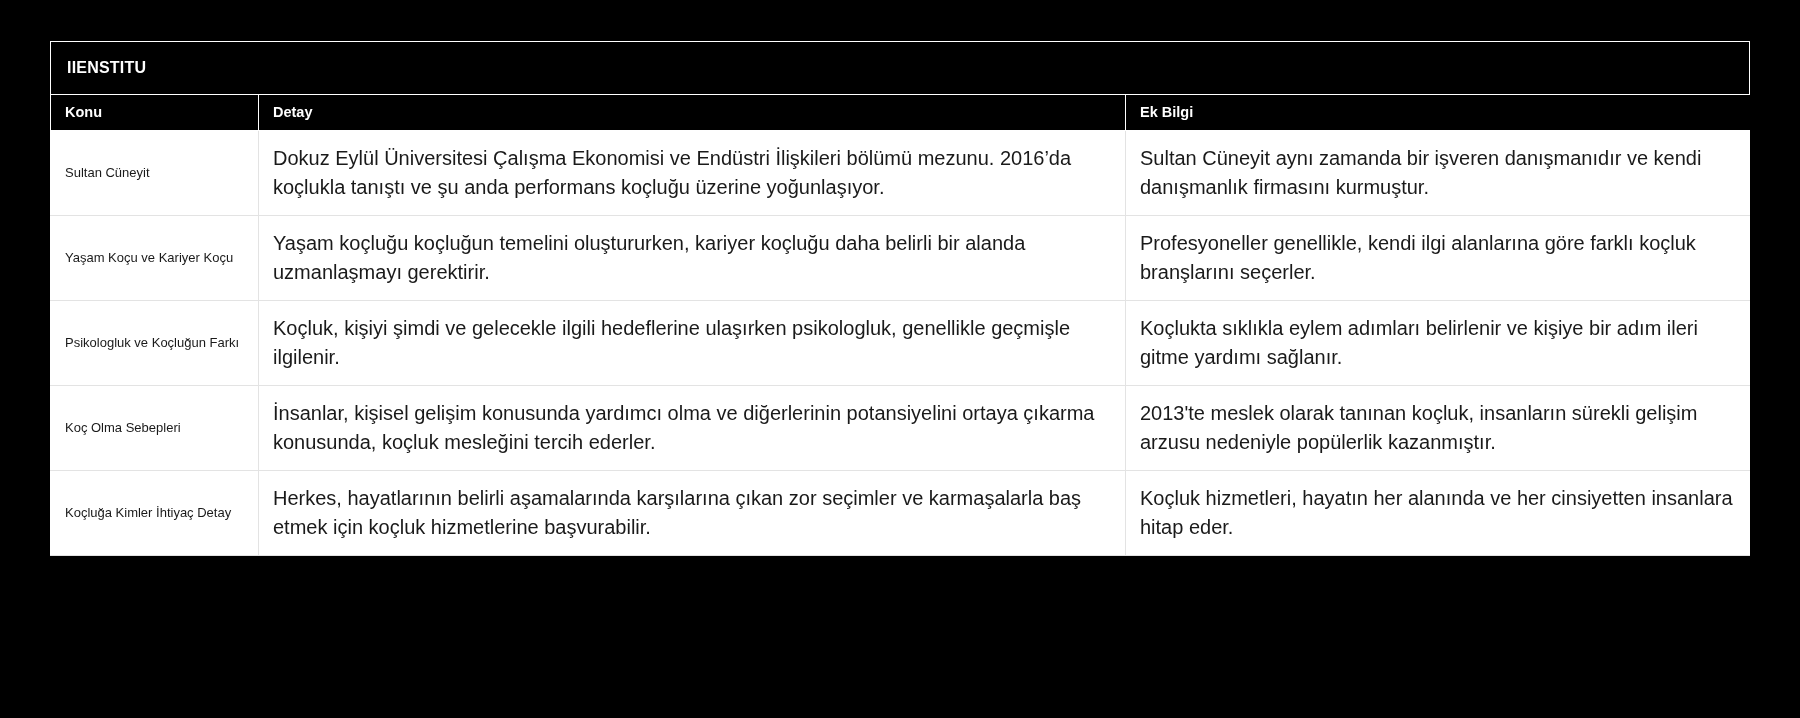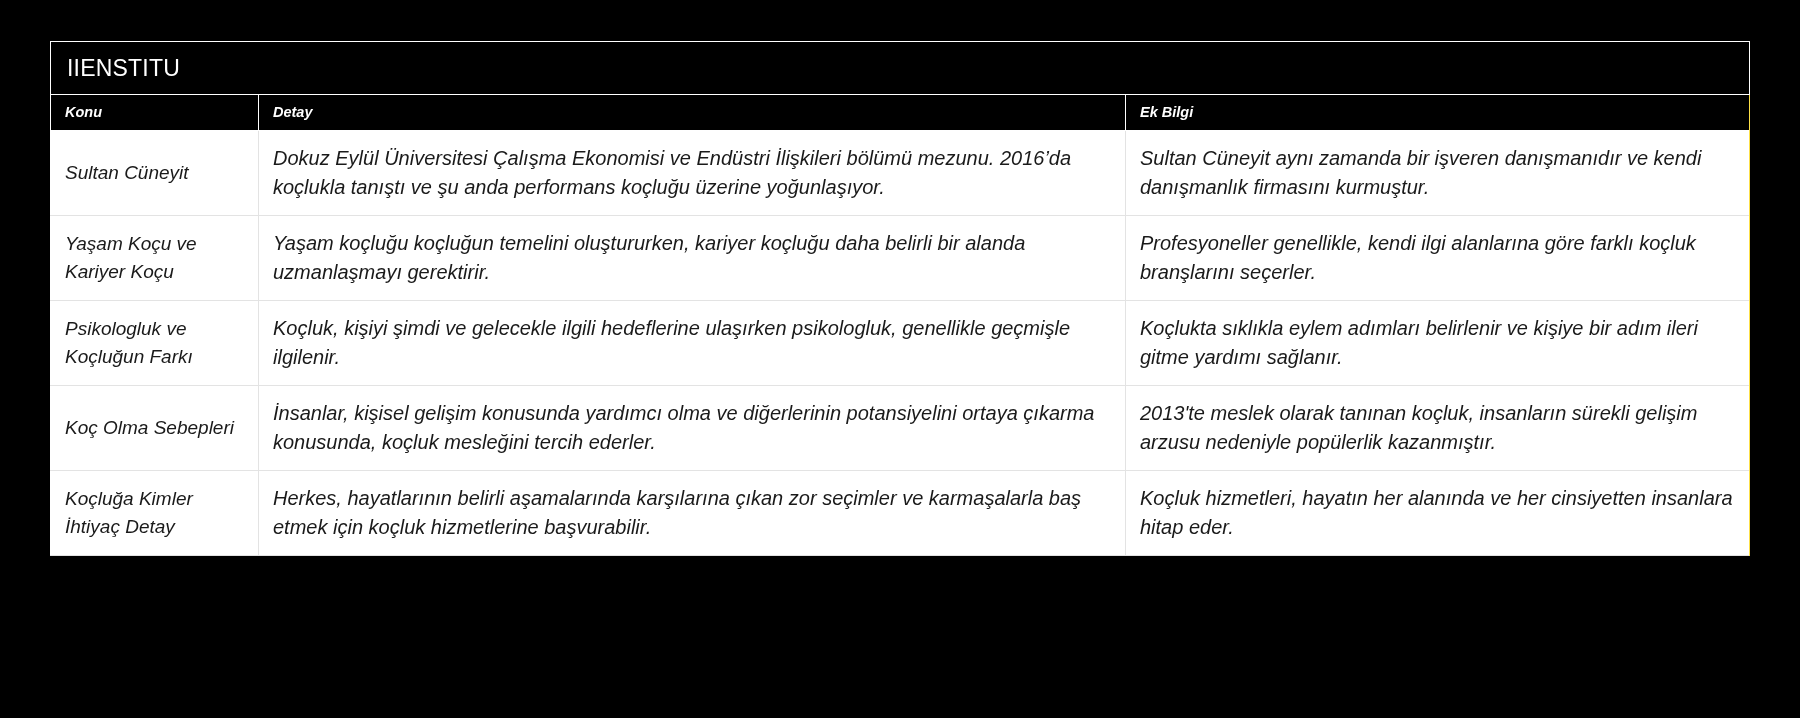--- a/index.html
+++ b/index.html
@@ -39,36 +39,35 @@
     box-sizing: border-box;
     height: 54px;
     background: #000000;
     border: 1px solid #ffffff;
     display: flex;
     align-items: center;
     padding: 0 0 0 16px;
   }
   .brand-title {
     color: #ffffff;
-    font-size: 23px;
-    font-weight: normal;
+    font-size: 16px;
+    font-weight: bold;
     letter-spacing: 0.2px;
     line-height: 1;
     white-space: nowrap;
   }
 
   
   table.data-table {
     border-collapse: collapse;
     table-layout: fixed;
     width: 1700px;
     border-left: 1px solid #ffffff;
-    border-right: 3px solid #fde047;
+    border-right: 1px solid #fde047;
     border-bottom: 1px solid #ffffff;
-    font-style: italic;
   }
 
   col.c-konu     { width: 208px; }
   col.c-detay    { width: 867px; }
   col.c-ekbilgi  { width: 625px; }
 
   thead th {
     background: #000000;
     color: #ffffff;
     font-size: 14.5px;
@@ -90,21 +89,21 @@
     text-align: left;
     vertical-align: middle;
     padding: 13px 14px 13px 14px;
     border-right: 1px solid #e3e3e3;
     border-bottom: 1px solid #e3e3e3;
     word-wrap: break-word;
   }
   tbody td:last-child { border-right: none; }
   tbody tr:last-child td { border-bottom: 1px solid #e3e3e3; }
 
-  td.cell-konu { font-size: 19px; }
+  td.cell-konu { font-size: 13px; }
 </style>
 </head>
 <body>
 
 <div class="page">
   <div class="card">
 
     <div class="title-band">
       <div class="brand-title">IIENSTITU</div>
     </div>

